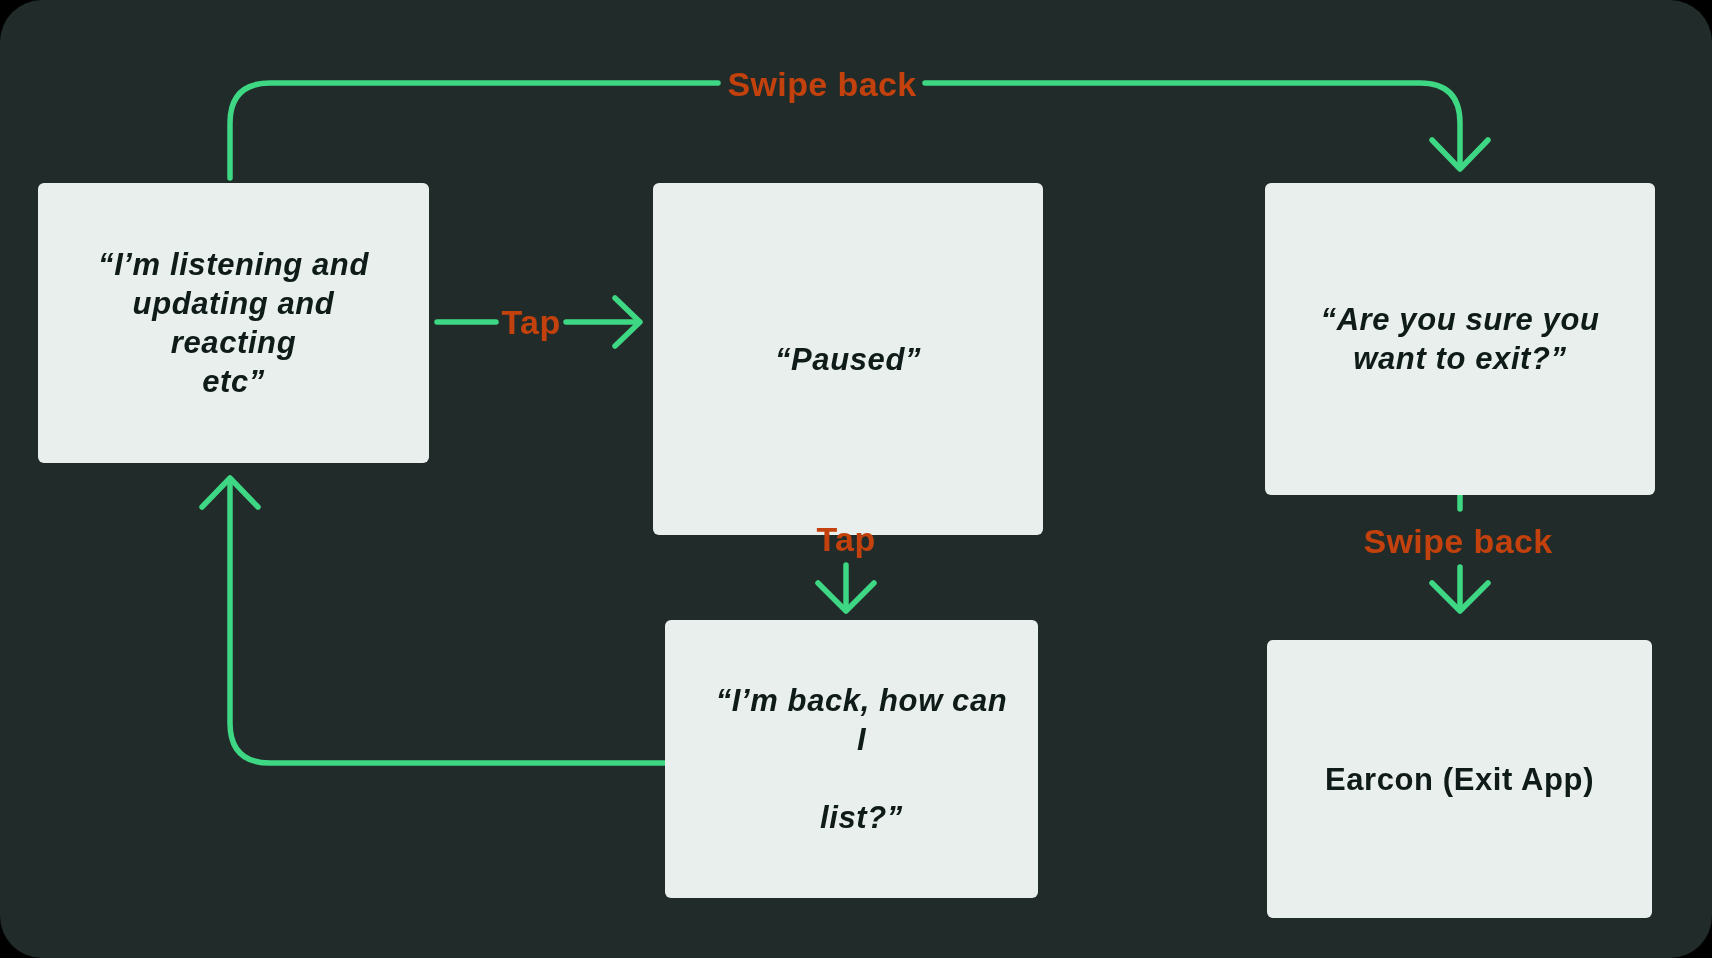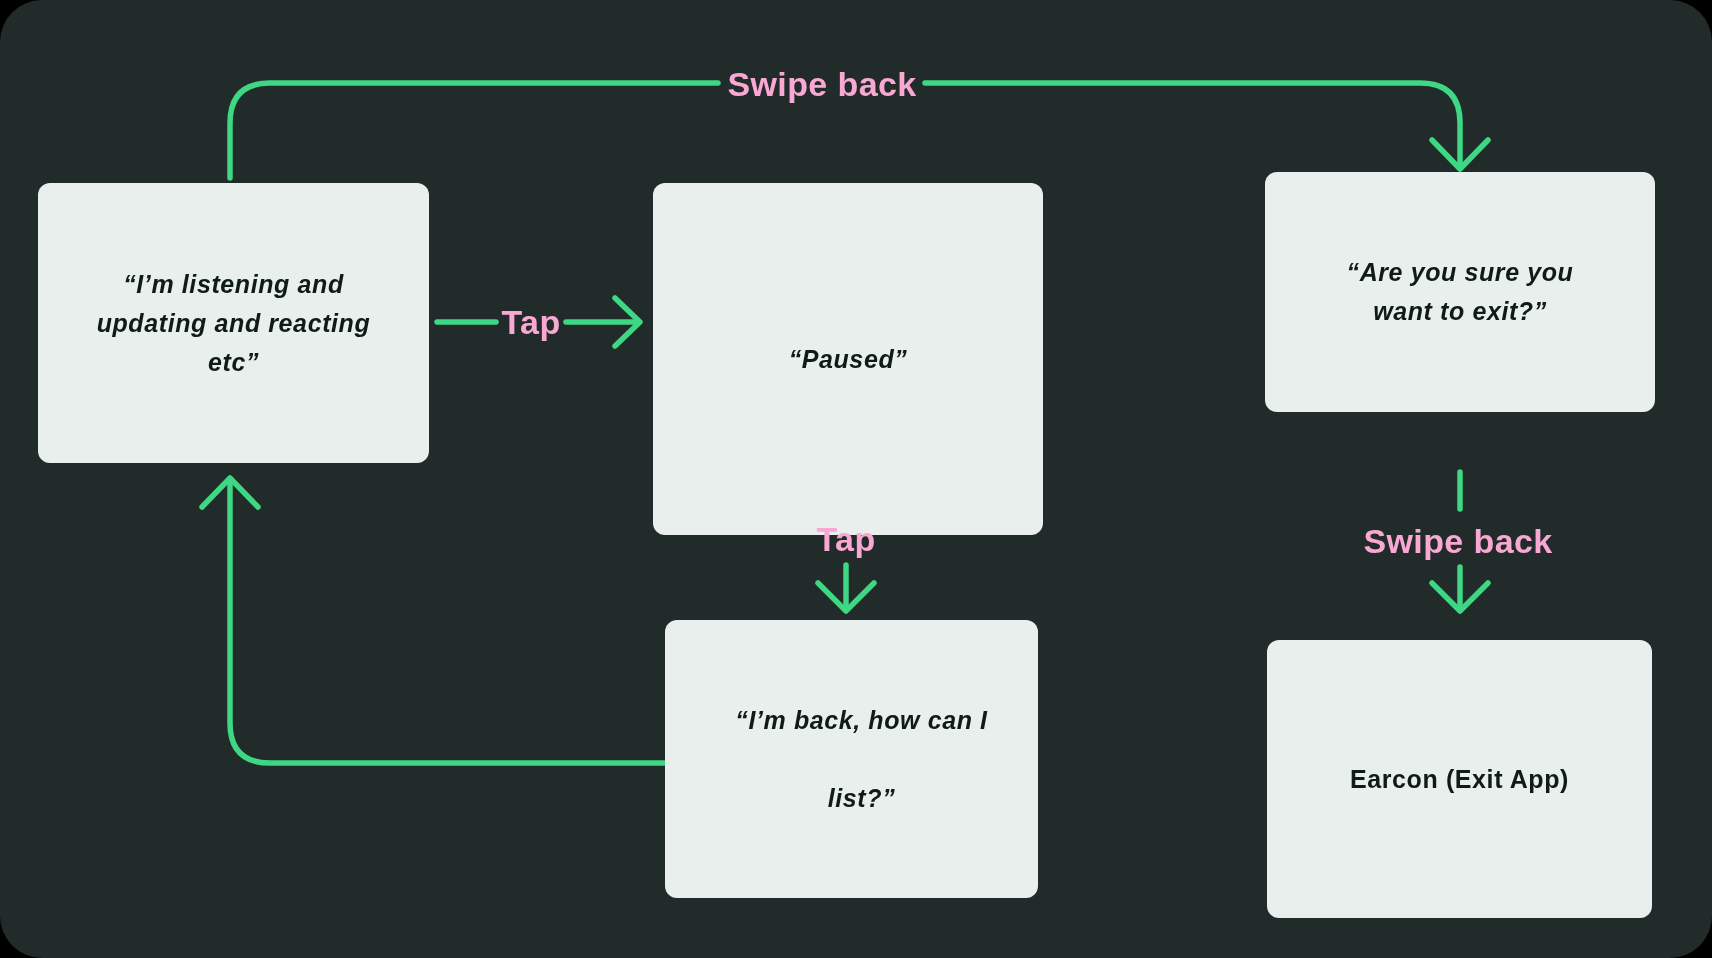--- a/index.html
+++ b/index.html
@@ -34,43 +34,43 @@
   .arrows-svg path {
     fill: none;
     stroke: #3ed783;
     stroke-width: 5.5;
     stroke-linecap: round;
     stroke-linejoin: round;
   }
   .node {
     position: absolute;
     background: #e9efec;
-    border-radius: 12px;
+    border-radius: 6px;
     display: flex;
     align-items: center;
     justify-content: center;
     text-align: center;
     color: #0f1b18;
     font-weight: 700;
-    font-size: 25px;
+    font-size: 31px;
     line-height: 39px;
     letter-spacing: 0.6px;
     padding: 0 28px;
     box-sizing: border-box;
   }
   .node.quote { font-style: italic; }
   .node-listening { left: 38px;  top: 183px; width: 391px; height: 280px; }
   .node-paused    { left: 653px; top: 183px; width: 390px; height: 352px; }
-  .node-confirm   { left: 1265px;top: 172px; width: 390px; height: 240px; }
+  .node-confirm   { left: 1265px;top: 183px; width: 390px; height: 312px; }
   .node-back      { left: 665px; top: 620px; width: 373px; height: 278px; padding-left: 48px; }
   .node-earcon    { left: 1267px;top: 640px; width: 385px; height: 278px; }
   .edge-label {
     position: absolute;
     transform: translate(-50%, -50%);
-    color: #f9a8d4;
+    color: #c2410c;
     font-weight: 700;
     font-size: 34px;
     letter-spacing: 0.4px;
     white-space: nowrap;
   }
   .label-swipe-top { left: 822px;  top: 84px; }
   .label-tap-h     { left: 531px;  top: 322px; }
   .label-tap-v     { left: 846px;  top: 539px; }
   .label-swipe-v   { left: 1458px; top: 541px; }
 </style>

